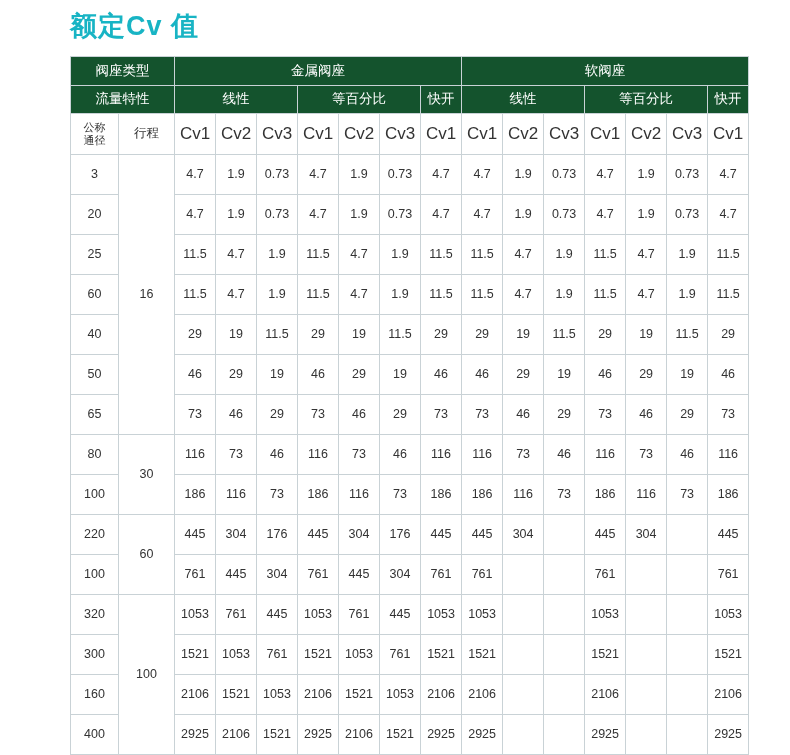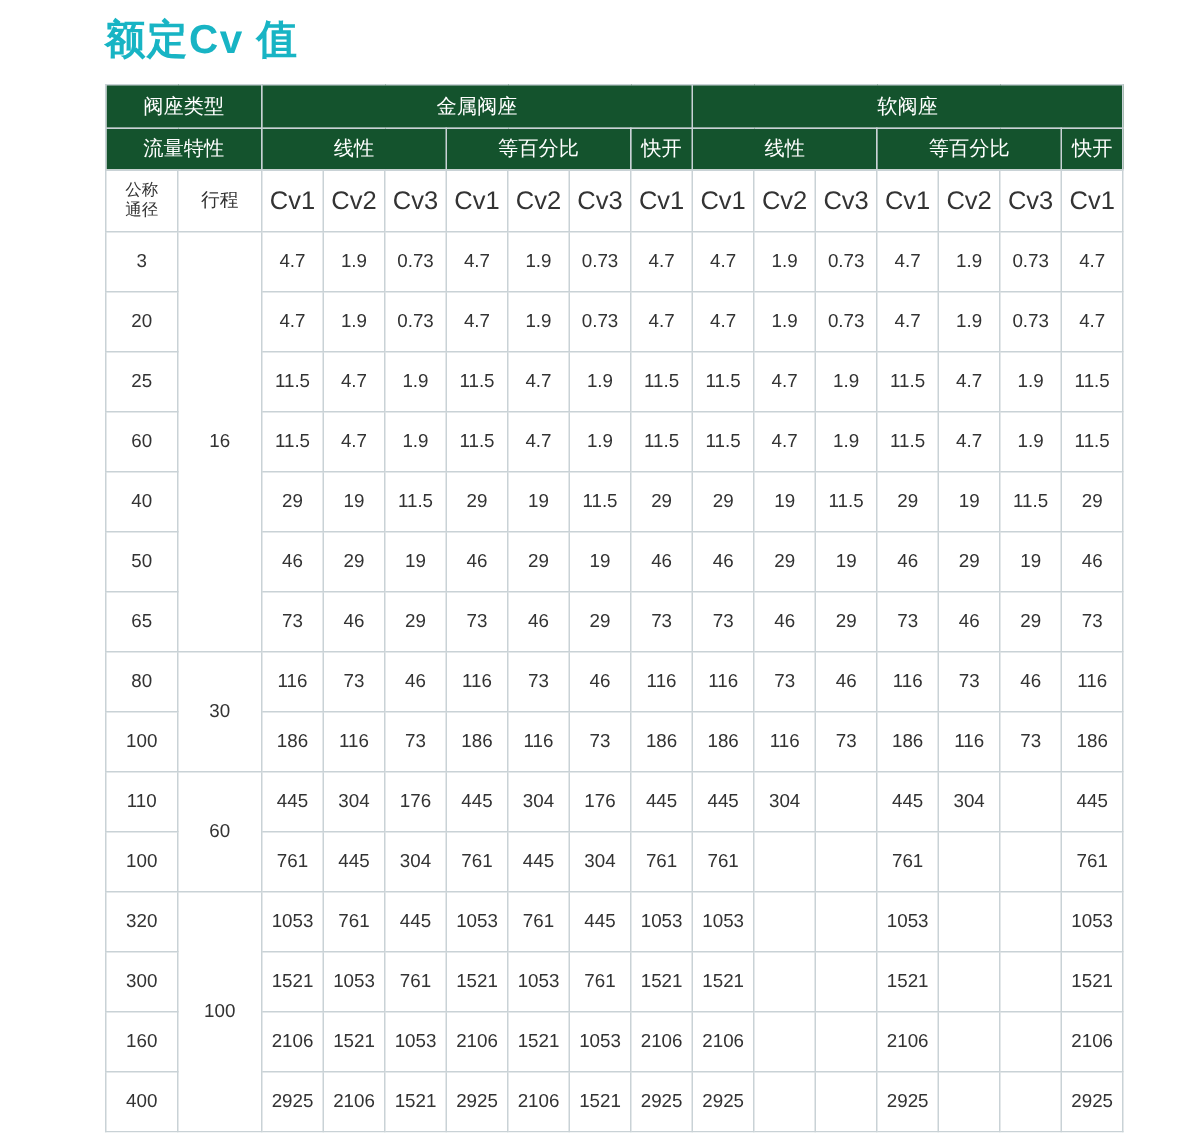--- a/index.html
+++ b/index.html
@@ -295,21 +295,21 @@
           <td>186</td>
           <td>186</td>
           <td>116</td>
           <td>73</td>
           <td>186</td>
           <td>116</td>
           <td>73</td>
           <td>186</td>
         </tr>
         <tr>
-          <td>110</td>
+          <td>220</td>
           <td class="vmerge" rowspan="2">60</td>
           <td>445</td>
           <td>304</td>
           <td>176</td>
           <td>445</td>
           <td>304</td>
           <td>176</td>
           <td>445</td>
           <td>445</td>
           <td>304</td>

